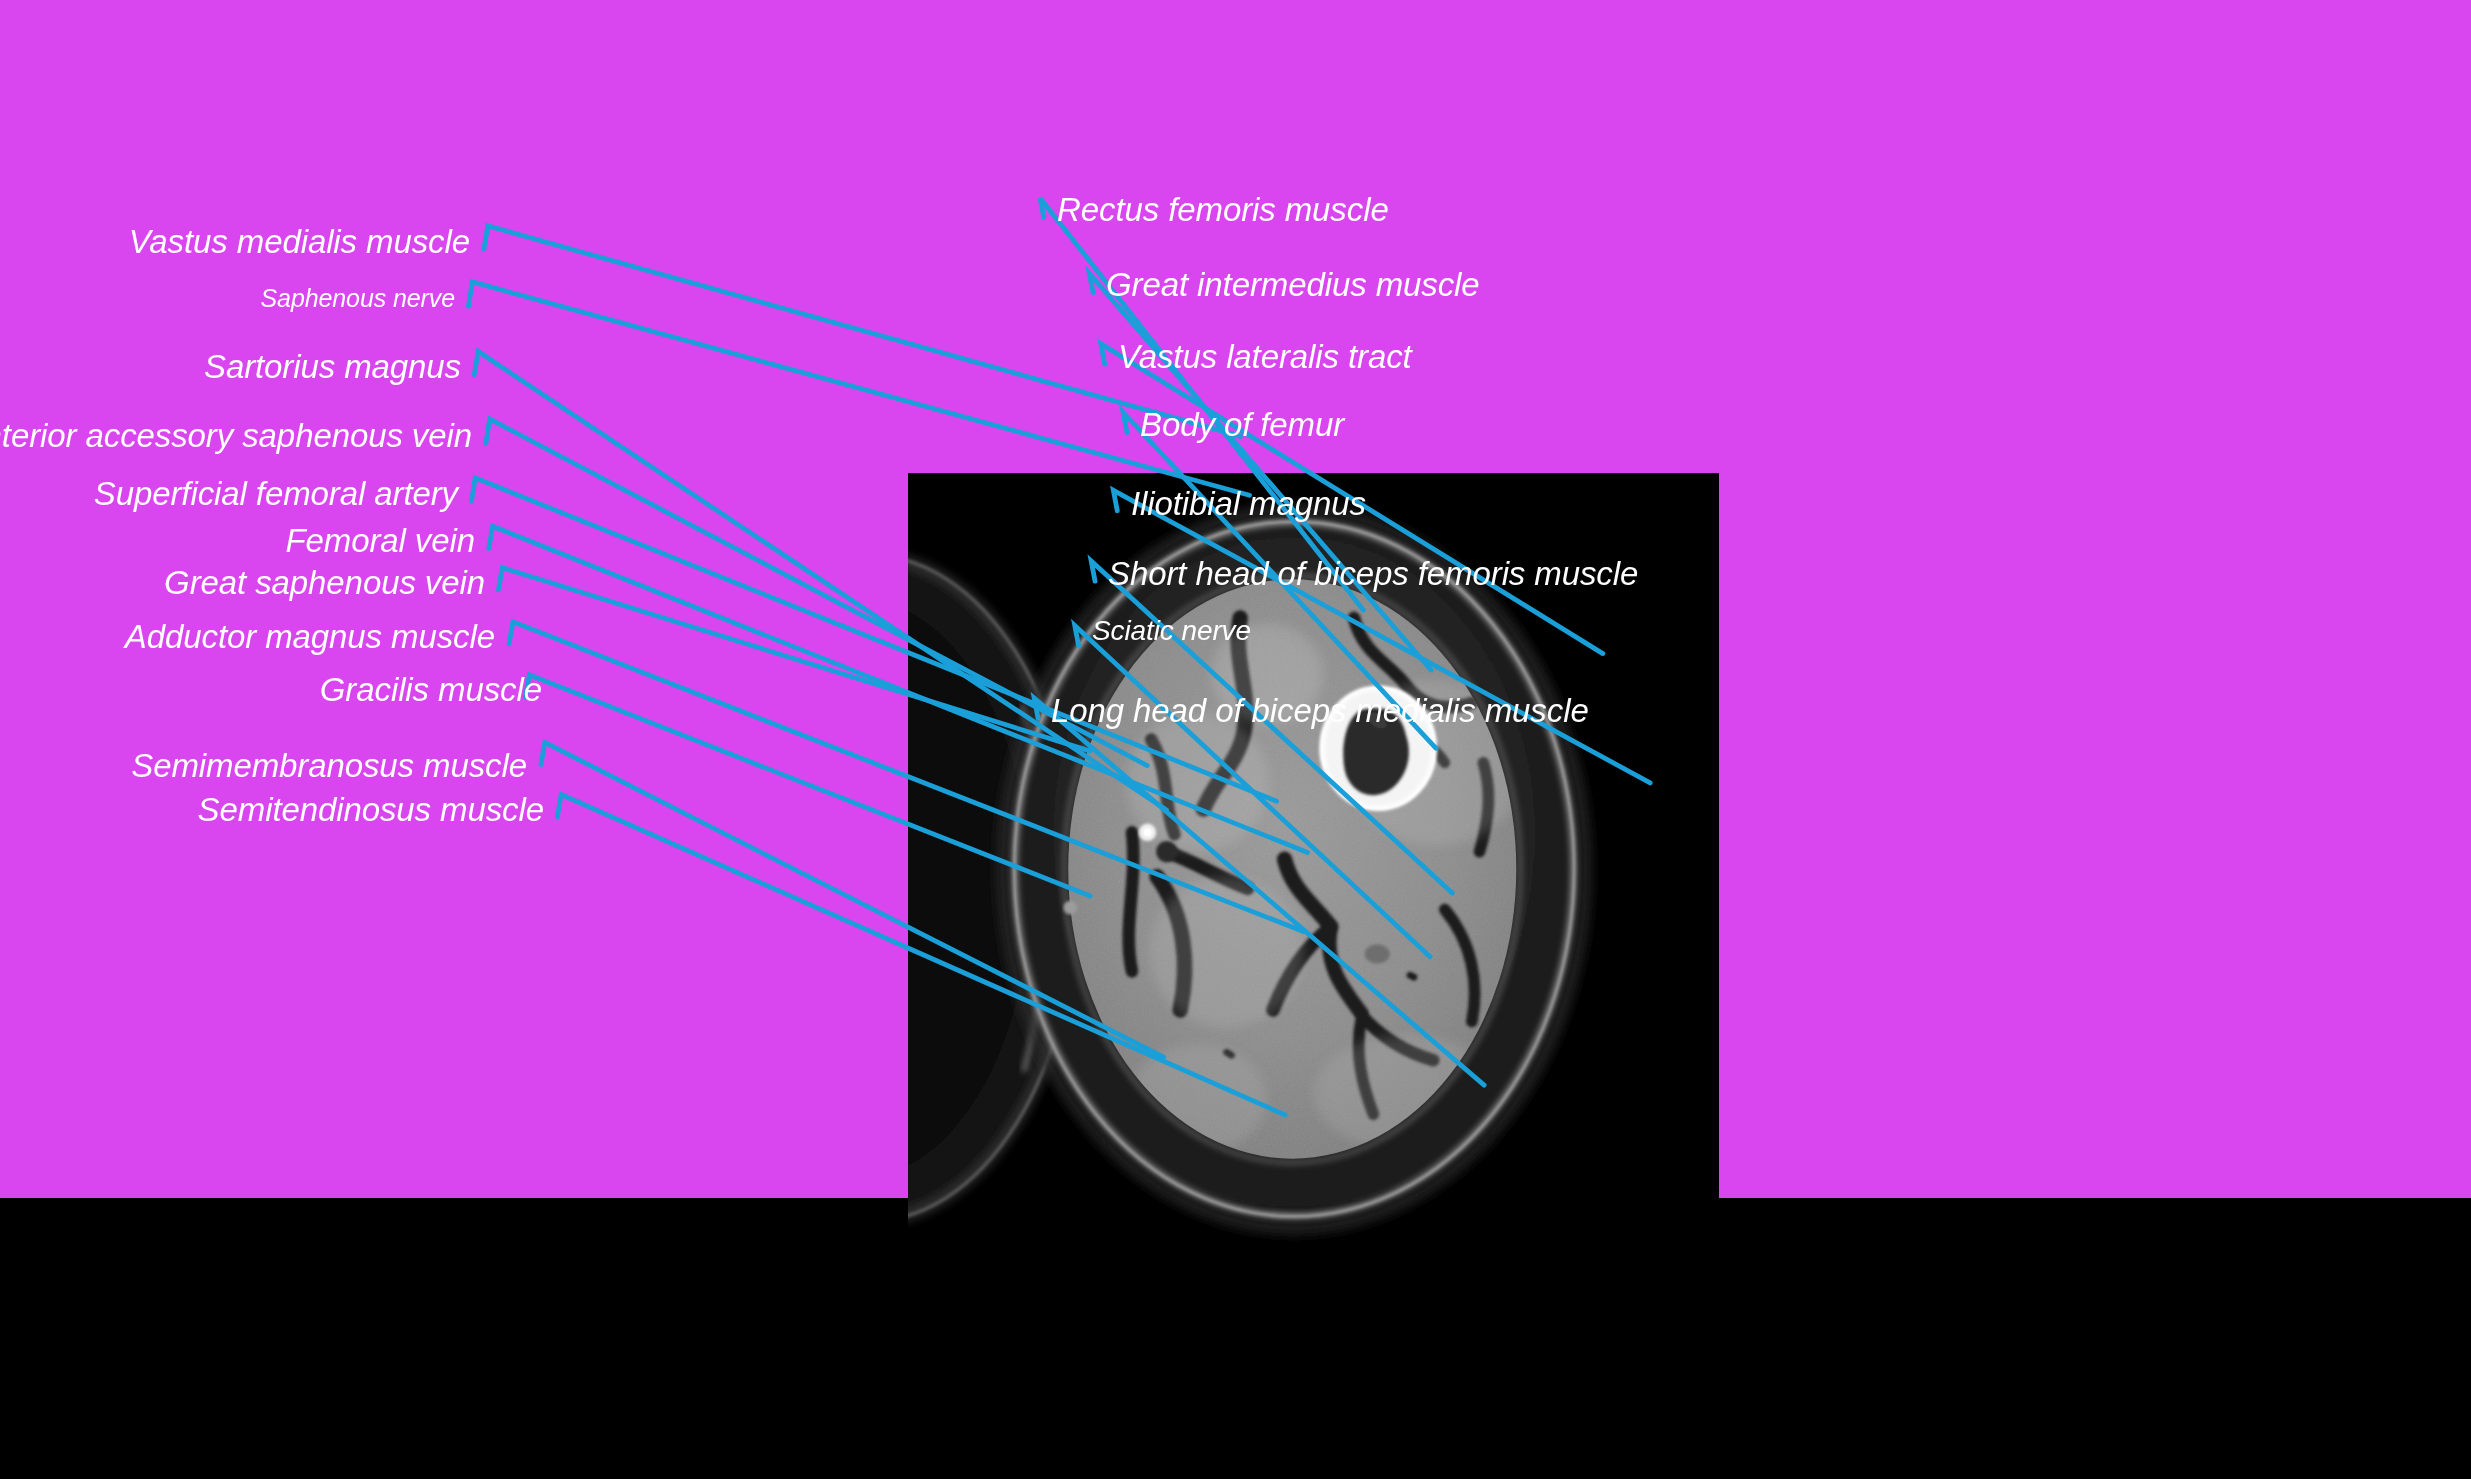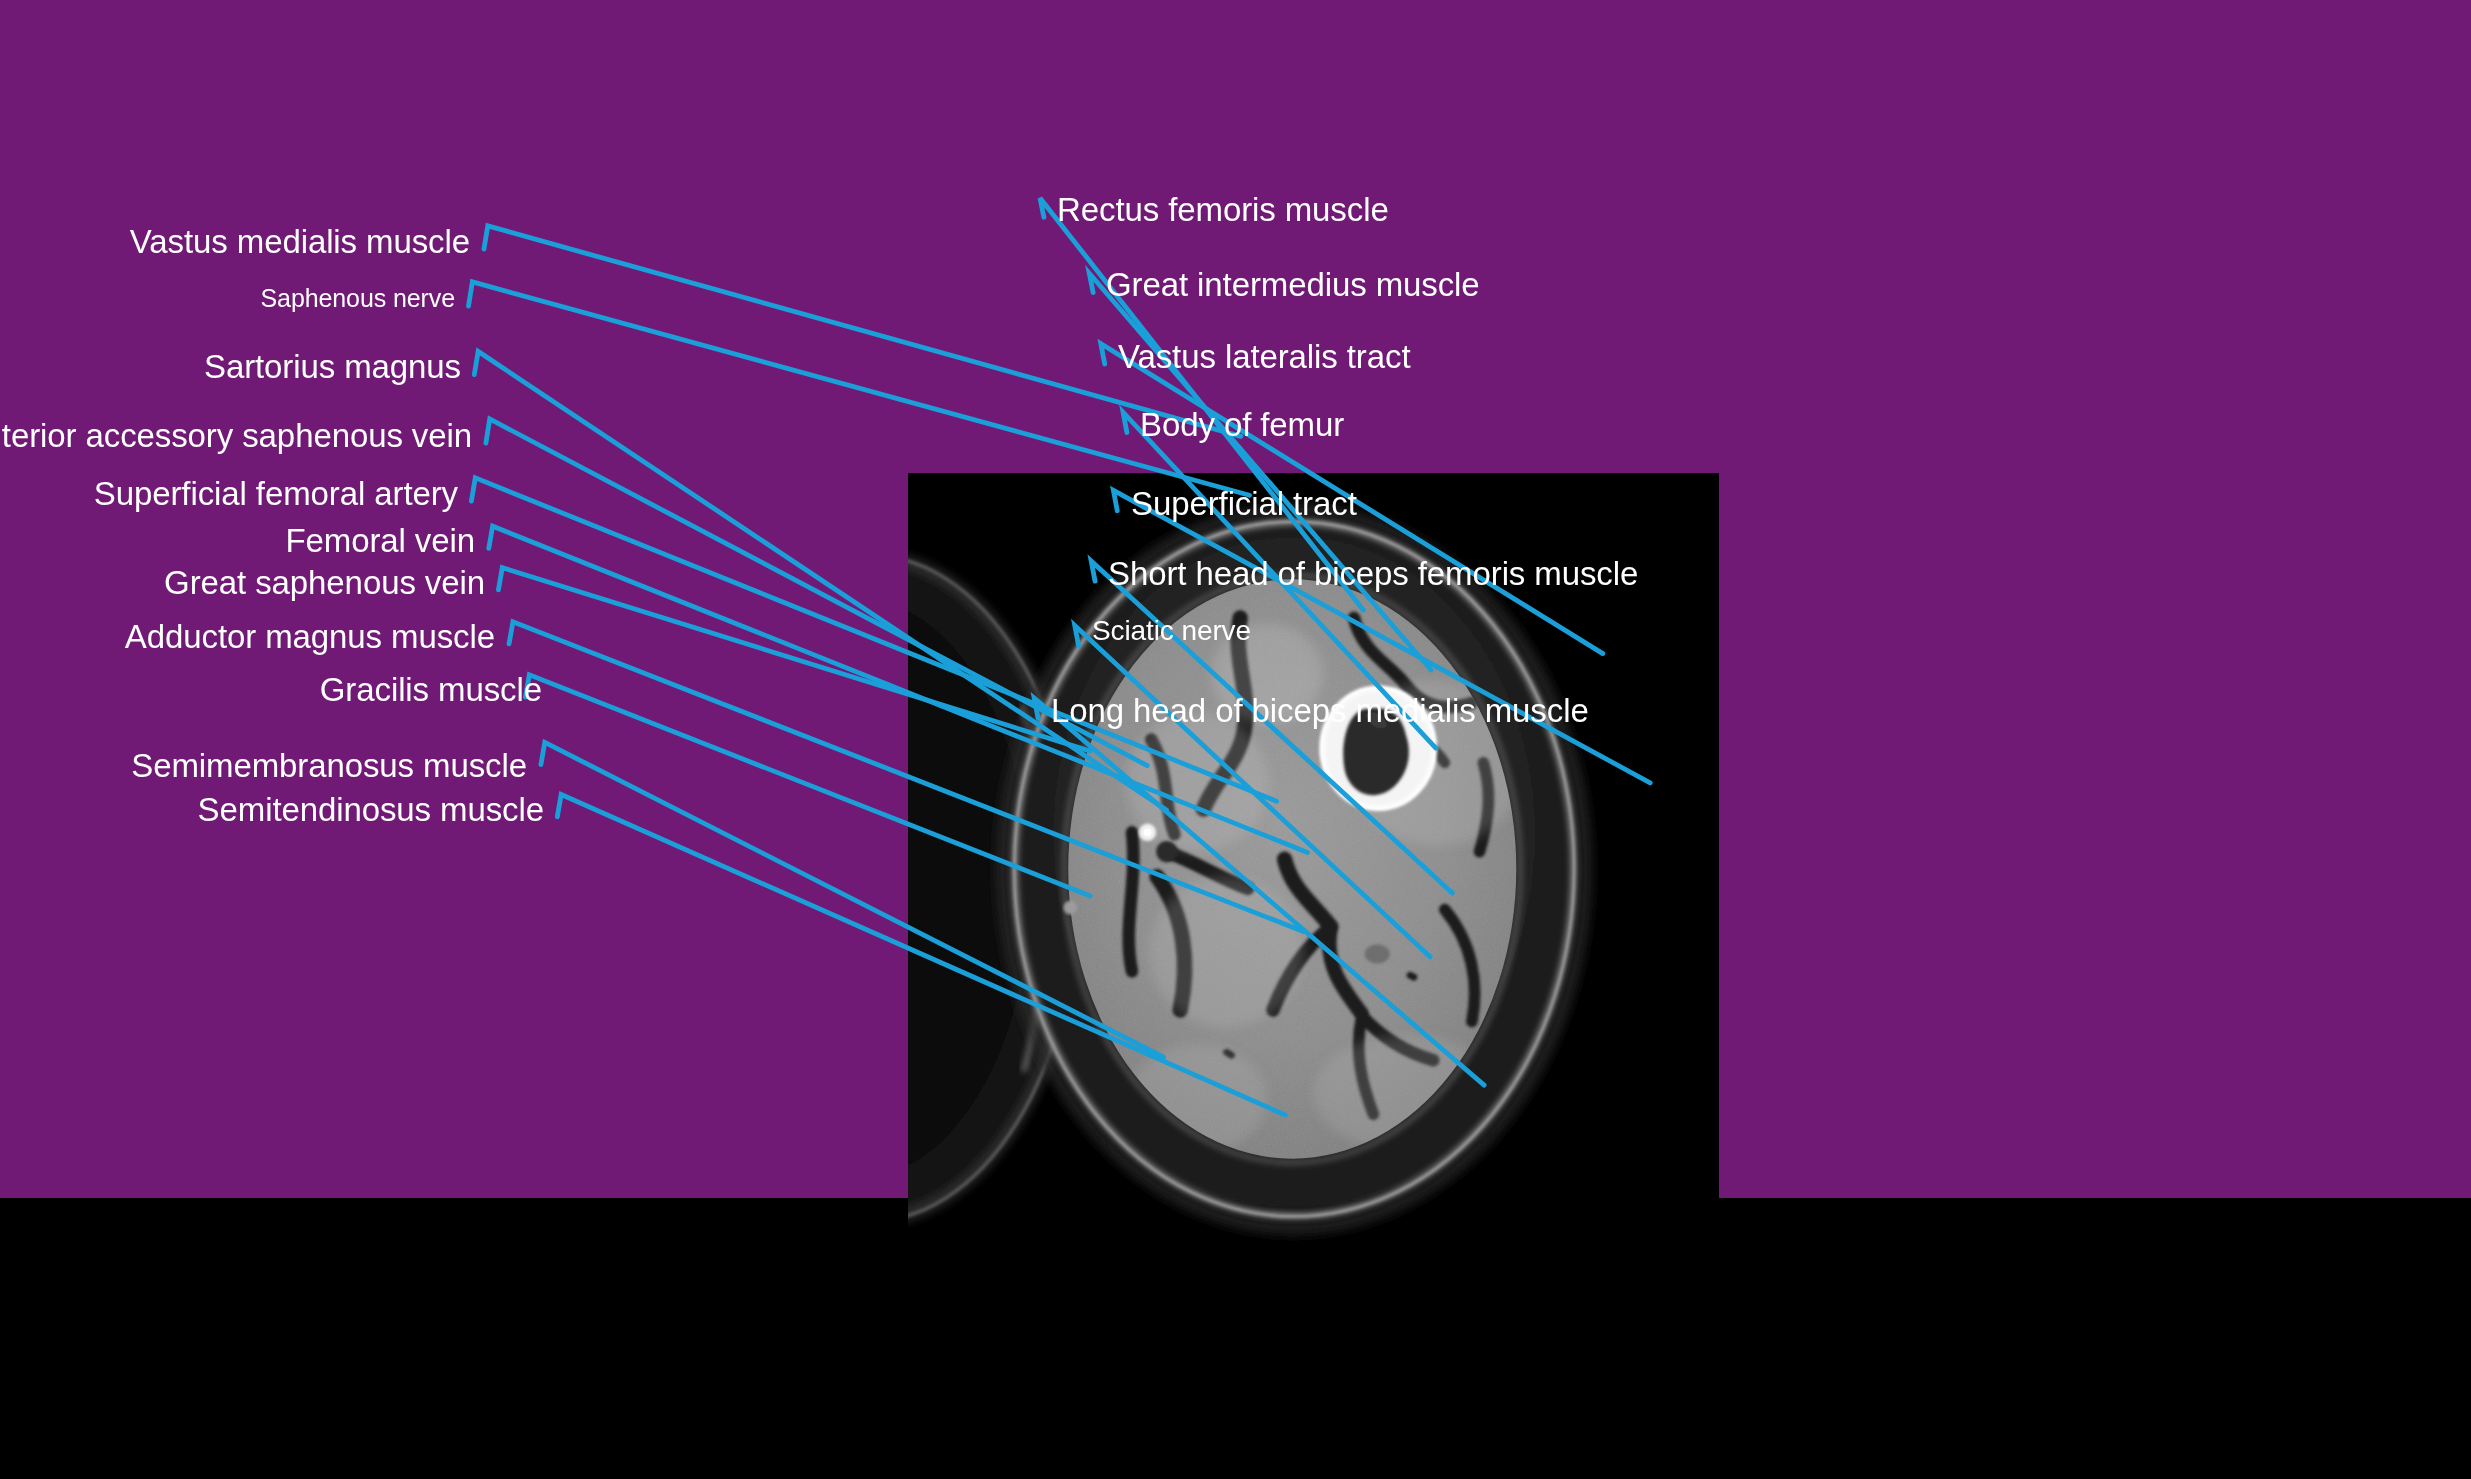--- a/index.html
+++ b/index.html
@@ -4,22 +4,23 @@
 <style>
   html, body {
     margin: 0; padding: 0;
     background: #000;
     width: 2472px; height: 1479px;
     overflow: hidden;
   }
   #stage {
     position: relative;
     width: 2472px; height: 1198px;
-    background: #701a75;
+    background: #d946ef;
     font-family: "Liberation Sans", sans-serif;
+    font-style: italic;
   }
 
   
   #ct-wrap {
     position: absolute;
     left: 908px; top: 473px;
     width: 811px; height: 792px;
   }
   #ct-svg { display:block; width: 811px; height: 792px; }
 
@@ -206,20 +207,20 @@
       <div class="label left" style="left: 475px; top: 524px; font-size: 33px;">Femoral vein</div>
       <div class="label left" style="left: 485px; top: 566px; font-size: 33px;">Great saphenous vein</div>
       <div class="label left" style="left: 495px; top: 620px; font-size: 33px;">Adductor magnus muscle</div>
       <div class="label left" style="left: 542px; top: 673px; font-size: 33px;">Gracilis muscle</div>
       <div class="label left" style="left: 527px; top: 741px; font-size: 33px; margin-top: 8px;">Semimembranosus muscle</div>
       <div class="label left" style="left: 544px; top: 793px; font-size: 33px;">Semitendinosus muscle</div>
       <div class="label right" style="left: 1057px; top: 193px; font-size: 33px;">Rectus femoris muscle</div>
       <div class="label right" style="left: 1106px; top: 268px; font-size: 33px;">Great intermedius muscle</div>
       <div class="label right" style="left: 1118px; top: 340px; font-size: 33px;">Vastus lateralis tract</div>
       <div class="label right" style="left: 1140px; top: 408px; font-size: 33px;">Body of femur</div>
-      <div class="label right" style="left: 1131px; top: 487px; font-size: 33px;">Superficial tract</div>
+      <div class="label right" style="left: 1131px; top: 487px; font-size: 33px;">Iliotibial magnus</div>
       <div class="label right" style="left: 1108px; top: 557px; font-size: 33px;">Short head of biceps femoris muscle</div>
       <div class="label right" style="left: 1092px; top: 614px; font-size: 28px;">Sciatic nerve</div>
       <div class="label right" style="left: 1051px; top: 694px; font-size: 33px;">Long head of biceps medialis muscle</div>
     </div>
 
 </div>
 
 
 </body></html>

